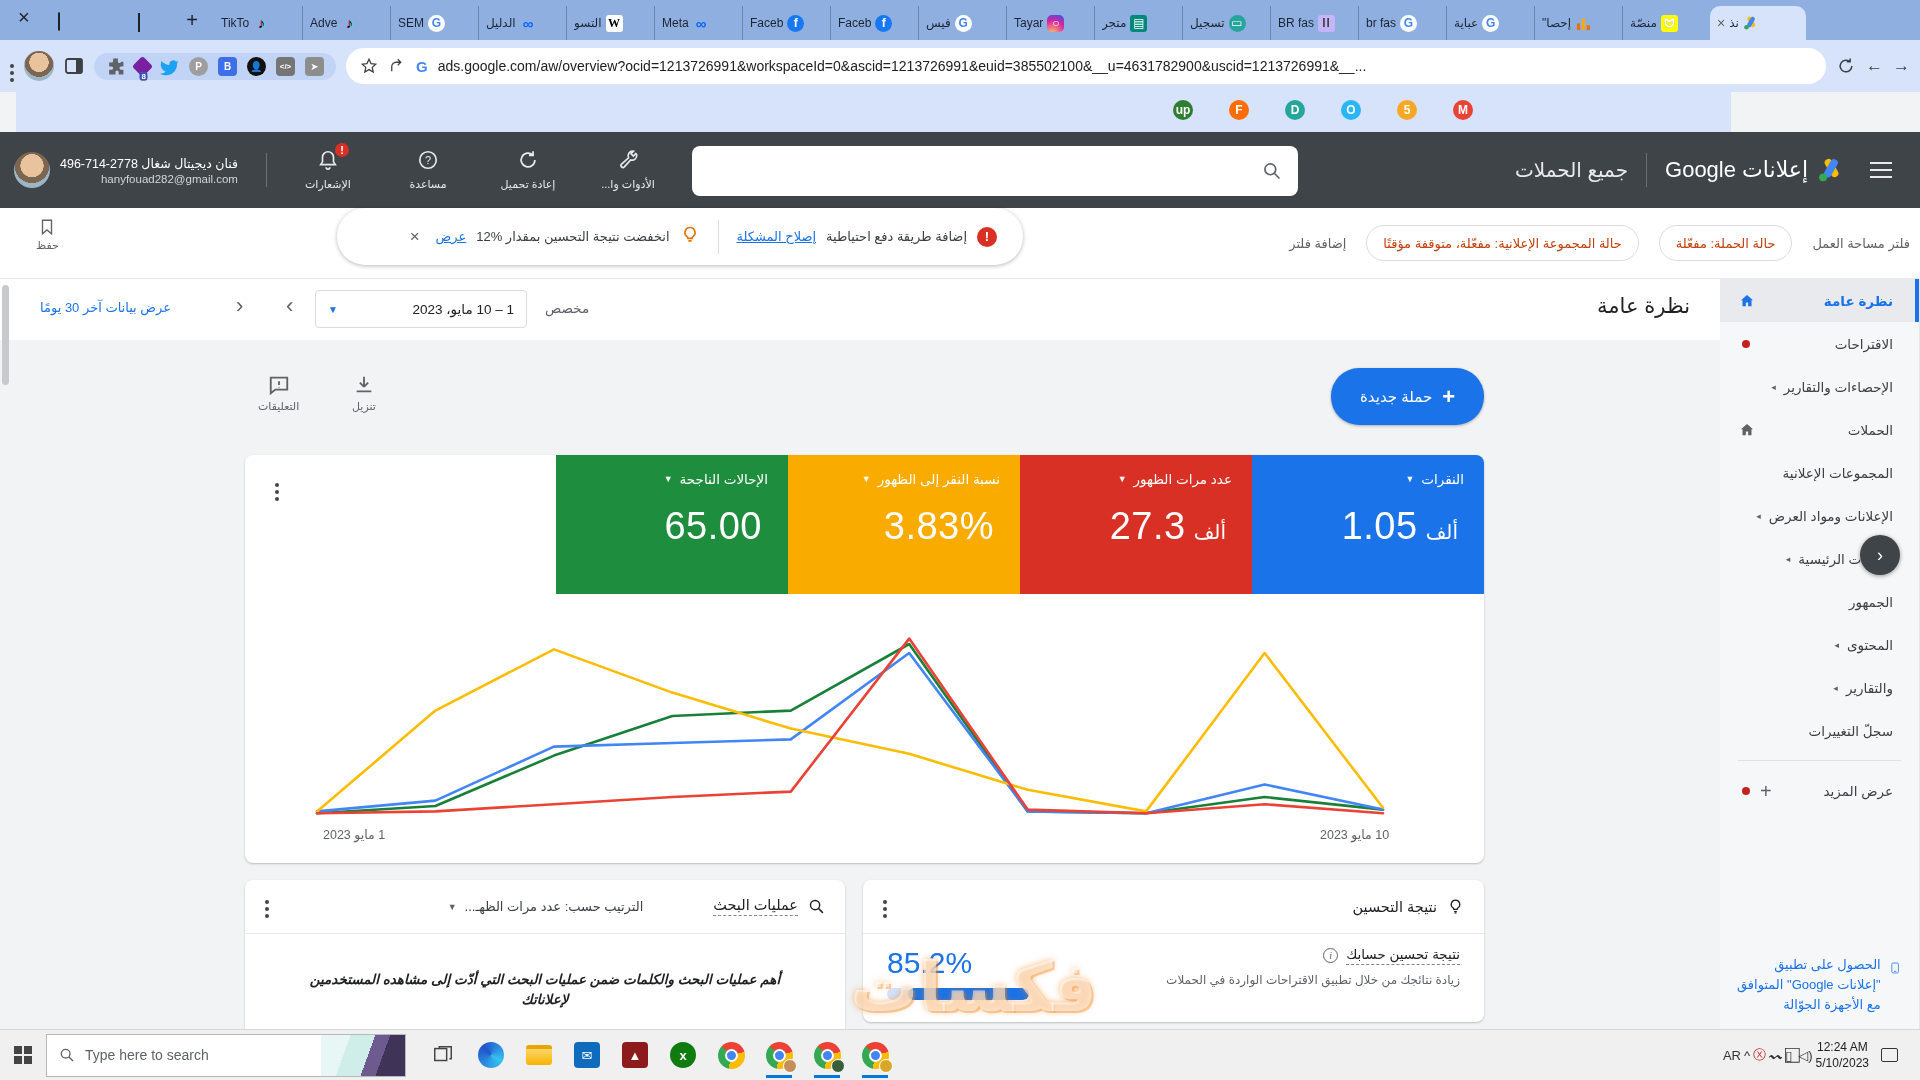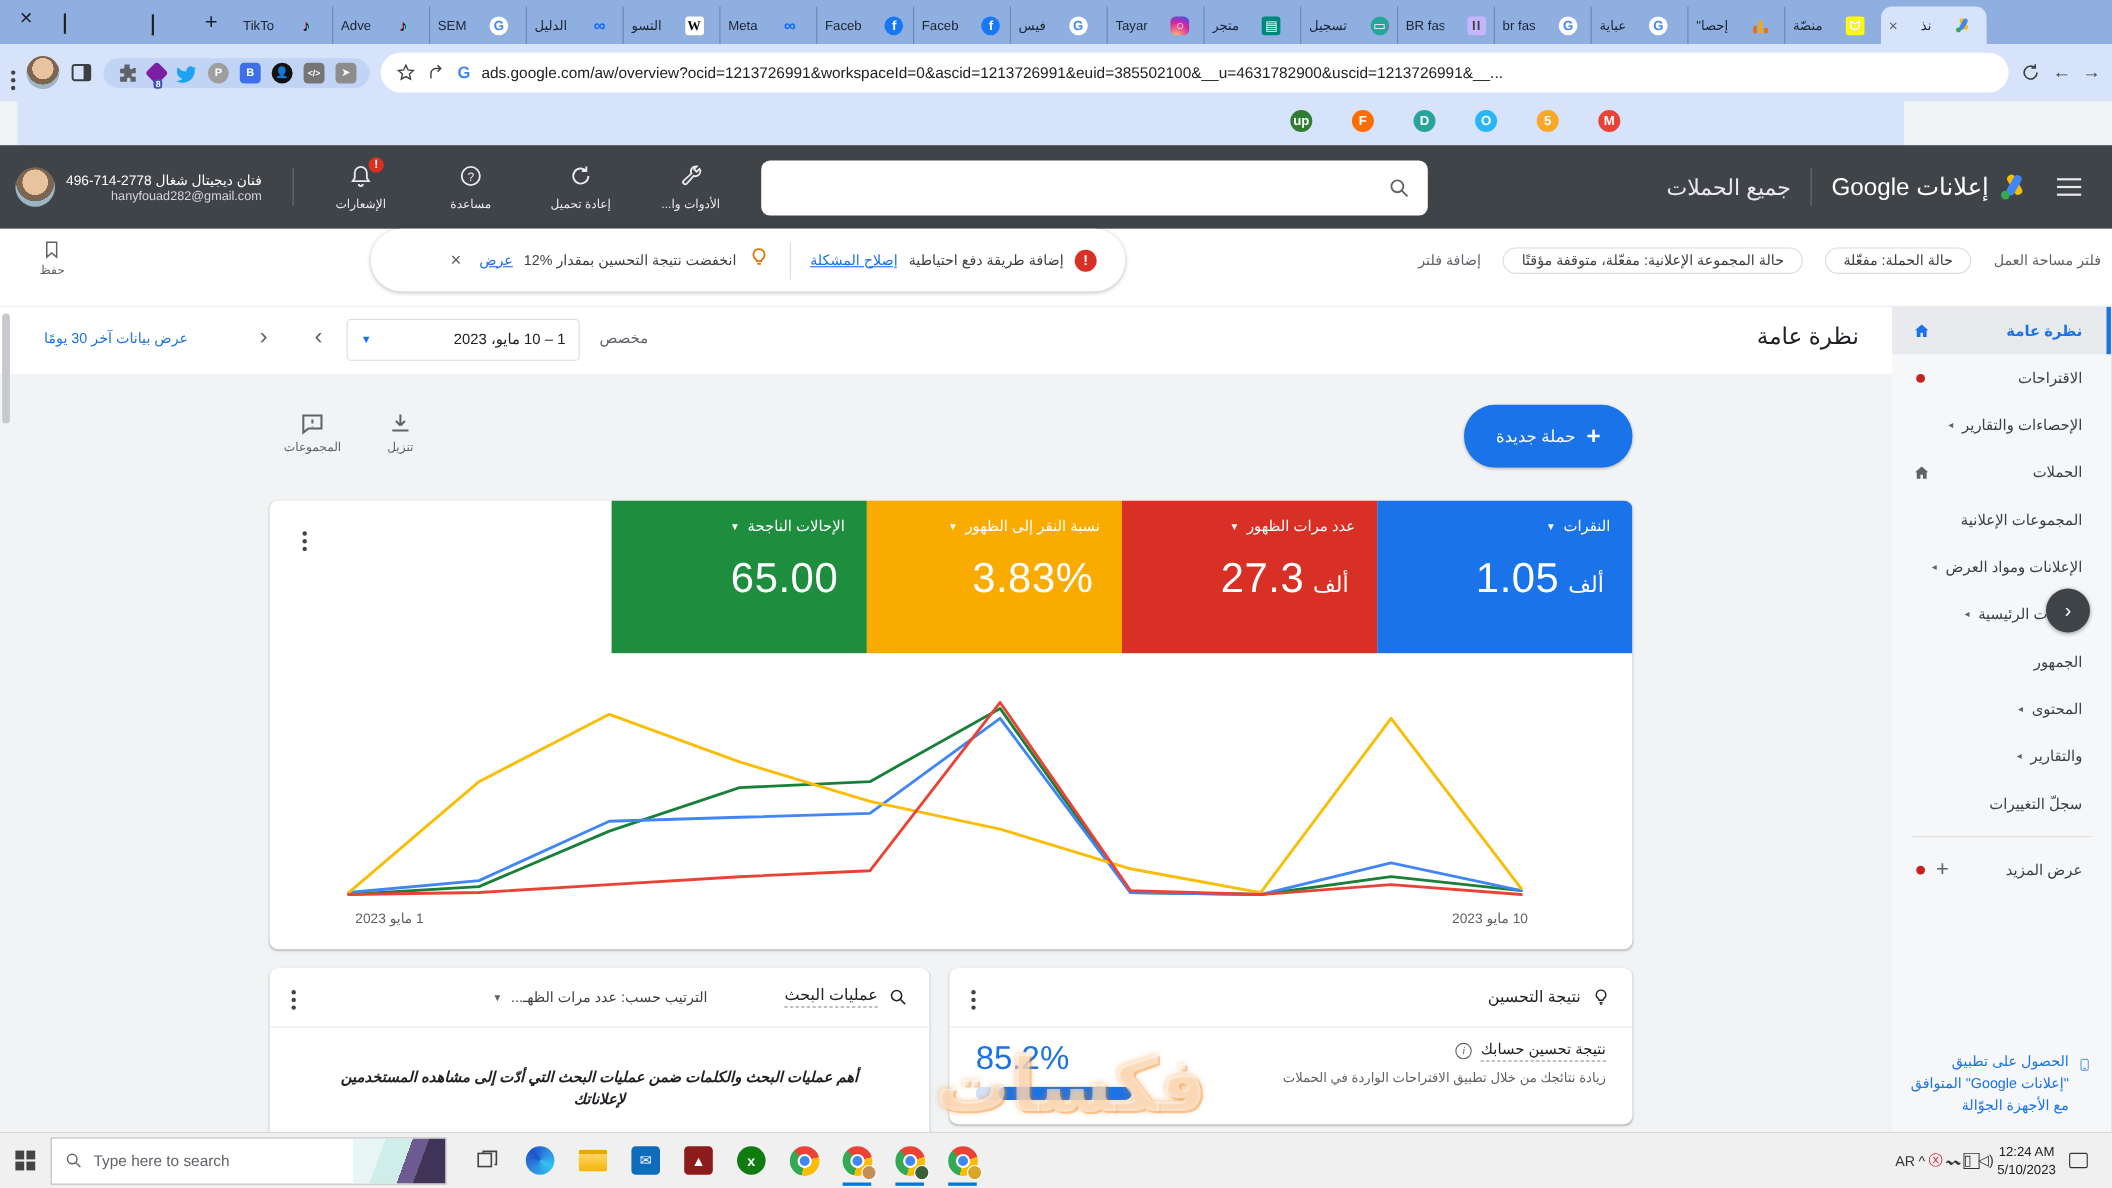--- a/index.html
+++ b/index.html
@@ -8,21 +8,21 @@
   
   #tabstrip{position:absolute;left:0;top:0;width:1920px;height:40px;background:#8fafe0;display:flex;direction:ltr;align-items:center;}
   .winctl{display:flex;align-items:center;gap:26px;padding:0 18px;height:100%;}
   .wc{width:14px;height:14px;position:relative;display:inline-block;}
   .wc-x::before{content:"×";font-size:20px;color:#202124;position:absolute;top:-7px;left:0;}
   .wc-restore{width:11px;height:11px;border:1.6px solid #202124;border-radius:2px;}
   .wc-min{width:12px;height:2px;background:#202124;margin-top:6px;}
   .wc-chev{width:9px;height:9px;border-left:2px solid #202124;border-bottom:2px solid #202124;transform:rotate(-45deg);margin-top:2px;}
   .newtab{width:28px;height:28px;border-radius:50%;color:#1b1f26;font-size:20px;display:flex;align-items:center;justify-content:center;margin:0 8px;}
   #tabs{display:flex;height:100%;align-items:flex-end;flex:1;direction:ltr;}
-  .tab{width:88px;height:34px;display:flex;align-items:center;gap:21px;padding:0 7px;border-left:1px solid rgba(40,60,90,.35);color:#1b2432;font-size:12px;overflow:hidden;flex:none;}
+  .tab{width:88px;height:34px;display:flex;align-items:center;gap:4px;padding:0 7px;border-left:1px solid rgba(40,60,90,.35);color:#1b2432;font-size:12px;overflow:hidden;flex:none;}
   .tab:first-child{border-left:none;}
   .tab .tlabel{white-space:nowrap;overflow:hidden;max-width:52px;}
   .tab.active{background:#d7e3fb;border-radius:10px 10px 0 0;width:96px;border-left:none;}
   .fv{width:17px;height:17px;border-radius:3px;display:flex;align-items:center;justify-content:center;font-weight:bold;font-size:12px;flex:none;line-height:1;}
   #toolbar{position:absolute;left:0;top:40px;width:1920px;height:52px;background:#d7e3fb;display:flex;direction:ltr;align-items:center;padding:0 10px;gap:10px;}
   .kebab{width:4px;height:4px;border-radius:50%;background:#444;box-shadow:0 7px 0 #444,0 14px 0 #444;margin-top:-14px;flex:none;}
   .avatar{width:30px;height:30px;border-radius:50%;background:radial-gradient(circle at 50% 38%,#e8c39e 0 40%,#7b6652 41% 60%,#9db6c6 61%);flex:none;}
   .extgrp{display:flex;align-items:center;gap:10px;background:#c2d4f5;border-radius:16px;padding:4px 12px;}
   .ext{width:19px;height:19px;border-radius:4px;display:flex;align-items:center;justify-content:center;font-size:10px;font-weight:bold;color:#fff;position:relative;flex:none;}
   .badge8{position:absolute;bottom:-3px;right:-4px;background:#3f51b5;color:#fff;font-size:8px;border-radius:3px;padding:0 2px;}
@@ -48,21 +48,21 @@
   .hnav .lbl{font-size:11px;color:#e8eaed;white-space:nowrap;}
   .hbadge{position:absolute;top:-8px;right:14px;background:#d93025;color:#fff;width:18px;height:18px;border-radius:50%;font-size:11px;font-weight:bold;display:flex;align-items:center;justify-content:center;border:2px solid #3f4448;}
   #acct{display:flex;align-items:center;gap:10px;margin-right:6px;}
   #acct .txt{display:flex;flex-direction:column;align-items:flex-start;gap:2px;}
   #acct .l1{font-size:12.5px;color:#fff;direction:ltr;}
   #acct .l2{font-size:11.5px;color:#d2d5d9;direction:ltr;}
   
   #filterrow{position:absolute;left:0;top:208px;width:1920px;height:71px;background:#fff;border-bottom:1px solid #e8eaed;}
   #filterright{position:absolute;right:10px;top:17px;display:flex;align-items:center;gap:20px;direction:rtl;}
   .graytxt{font-size:13px;color:#5f6368;white-space:nowrap;}
-  .chip{border:1px solid #dadce0;border-radius:18px;height:24px;display:flex;align-items:center;padding:0 16px;font-size:13px;color:#404040;white-space:nowrap;background:#fff;}
+  .chip{border:1px solid #dadce0;border-radius:18px;height:36px;display:flex;align-items:center;padding:0 16px;font-size:13px;color:#c2410c;white-space:nowrap;background:#fff;}
   #alertsbar{position:absolute;left:337px;top:0px;width:686px;height:57px;background:#fff;border-radius:28px;box-shadow:0 1px 4px rgba(0,0,0,.28);display:flex;align-items:center;direction:rtl;padding:0 18px;}
   .alert{display:flex;align-items:center;gap:10px;padding:0 8px;}
   .alert .atext{font-size:13px;color:#3c4043;white-space:nowrap;}
   .alert .alink{font-size:13px;color:#1a73e8;text-decoration:underline;white-space:nowrap;cursor:pointer;}
   .errdot{width:20px;height:20px;border-radius:50%;background:#d93025;color:#fff;font-weight:bold;font-size:13px;display:flex;align-items:center;justify-content:center;flex:none;}
   .vdiv{width:1px;height:34px;background:#dadce0;margin:0 10px;flex:none;}
   .closex{font-size:17px;color:#5f6368;margin-right:6px;cursor:pointer;}
   #saveblock{position:absolute;left:36px;top:10px;display:flex;flex-direction:column;align-items:center;gap:3px;}
   #saveblock .lbl{font-size:11px;color:#5f6368;}
   
@@ -408,21 +408,21 @@
       <svg width="22" height="22" viewBox="0 0 24 24">
           <path d="M12 3v11m0 0l-4.5-4.5M12 14l4.5-4.5M4 19h16" fill="none" stroke="#5f6368" stroke-width="2"></path>
         </svg>
       <span class="lbl">تنزيل</span>
     </div>
     <div class="miniact" style="left:258px;">
       <svg width="22" height="22" viewBox="0 0 24 24">
           <path d="M3 4h18v13H8l-5 4z" fill="none" stroke="#5f6368" stroke-width="2"></path>
           <path d="M12 8v4m0 2.5v.5" stroke="#5f6368" stroke-width="2"></path>
         </svg>
-      <span class="lbl">المجموعات</span>
+      <span class="lbl">التعليقات</span>
     </div>
 
     <div id="bigpanel">
       <div id="cards">
           <div class="mcard" style="background: rgb(26, 115, 232);">
             <div class="crow">
               <span>النقرات</span>
               <span class="tri">▼</span>
             </div>
             <div class="vrow">

